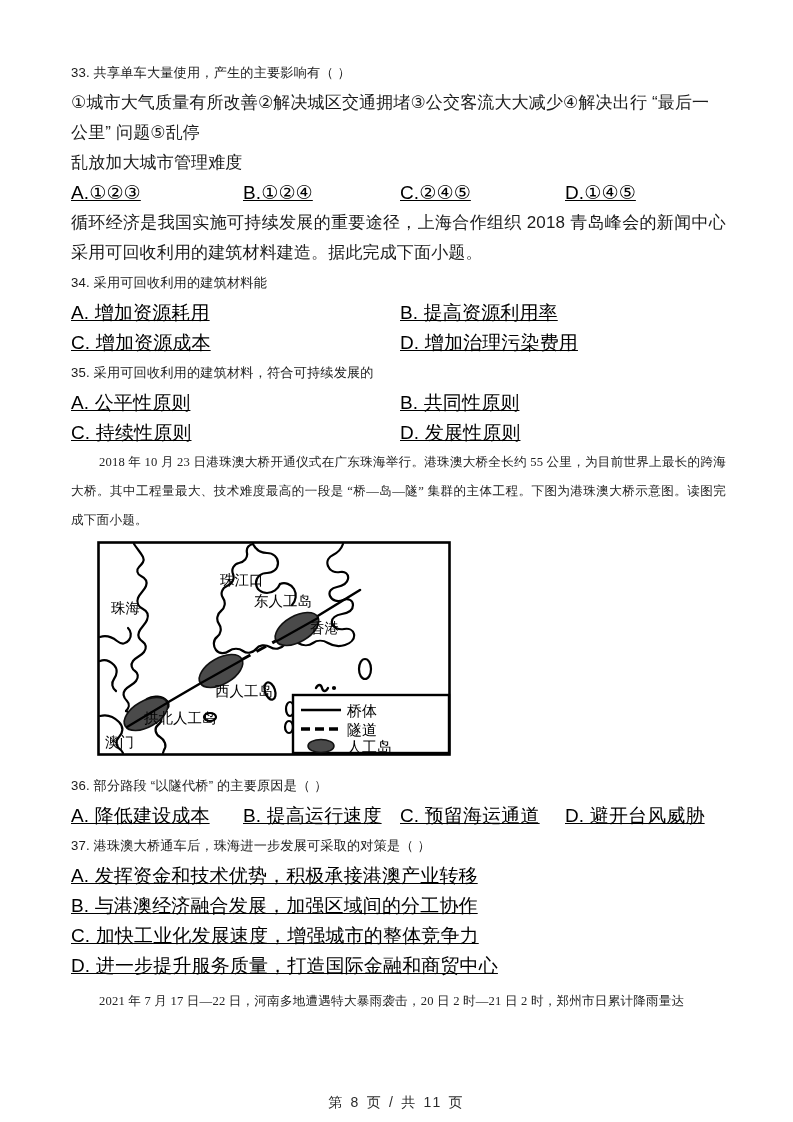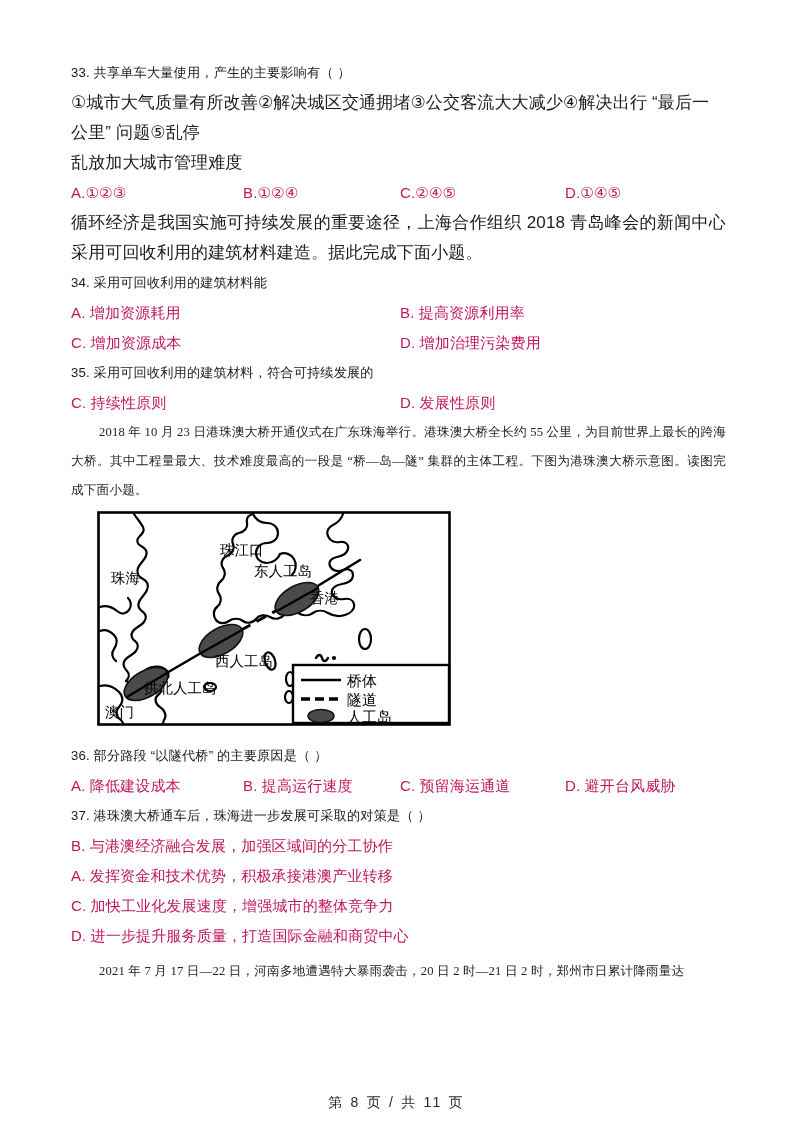--- a/index.html
+++ b/index.html
@@ -68,25 +68,26 @@
   .opts.four > .opt:nth-child(4) { left: 494px; }
 
   .opts.two > .opt:nth-child(1) { left: 0px; }
   .opts.two > .opt:nth-child(2) { left: 329px; }
 
   .opts.one > .opt:nth-child(1) { left: 0px; }
 
   .opt {
     position: absolute;
     top: 0;
-    font-size: 15px;
+    font-size: 19px;
     line-height: 30px;
     letter-spacing: 0.15px;
     white-space: nowrap;
-    color: #be185d;
+    color: #000000;
+    text-decoration: underline;
   }
 
   
   .figure-wrap {
     position: relative;
     height: 218px;
     margin-top: 6px;
     margin-bottom: 12px;
   }
   .map-svg {
@@ -130,20 +131,24 @@
     <div class="opts two">
       <span class="opt">A. 增加资源耗用</span>
       <span class="opt">B. 提高资源利用率</span>
     </div>
     <div class="opts two">
       <span class="opt">C. 增加资源成本</span>
       <span class="opt">D. 增加治理污染费用</span>
     </div>
 
     <div class="stem">35. 采用可回收利用的建筑材料，符合可持续发展的</div>
+    <div class="opts two">
+      <span class="opt">A. 公平性原则</span>
+      <span class="opt">B. 共同性原则</span>
+    </div>
     <div class="opts two">
       <span class="opt">C. 持续性原则</span>
       <span class="opt">D. 发展性原则</span>
     </div>
 
     <div class="narrative">2018 年 10 月 23 日港珠澳大桥开通仪式在广东珠海举行。港珠澳大桥全长约 55 公里，为目前世界上最长的跨海大桥。其中工程量最大、技术难度最高的一段是 “桥—岛—隧” 集群的主体工程。下图为港珠澳大桥示意图。读图完成下面小题。</div>
 
     <div class="figure-wrap">
       <svg class="map-svg" width="354" height="216" viewBox="0 0 354 216">
 
@@ -293,24 +298,24 @@
     <div class="stem">36. 部分路段 “以隧代桥” 的主要原因是（    ）</div>
     <div class="opts four">
       <span class="opt">A. 降低建设成本</span>
       <span class="opt">B. 提高运行速度</span>
       <span class="opt">C. 预留海运通道</span>
       <span class="opt">D. 避开台风威胁</span>
     </div>
 
     <div class="stem">37. 港珠澳大桥通车后，珠海进一步发展可采取的对策是（    ）</div>
     <div class="opts one">
+      <span class="opt">A. 发挥资金和技术优势，积极承接港澳产业转移</span>
+    </div>
+    <div class="opts one">
       <span class="opt">B. 与港澳经济融合发展，加强区域间的分工协作</span>
-    </div>
-    <div class="opts one">
-      <span class="opt">A. 发挥资金和技术优势，积极承接港澳产业转移</span>
     </div>
     <div class="opts one">
       <span class="opt">C. 加快工业化发展速度，增强城市的整体竞争力</span>
     </div>
     <div class="opts one">
       <span class="opt">D. 进一步提升服务质量，打造国际金融和商贸中心</span>
     </div>
 
     <div class="narrative" style="margin-top:6px;">2021 年 7 月 17 日—22 日，河南多地遭遇特大暴雨袭击，20 日 2 时—21 日 2 时，郑州市日累计降雨量达</div>
 

